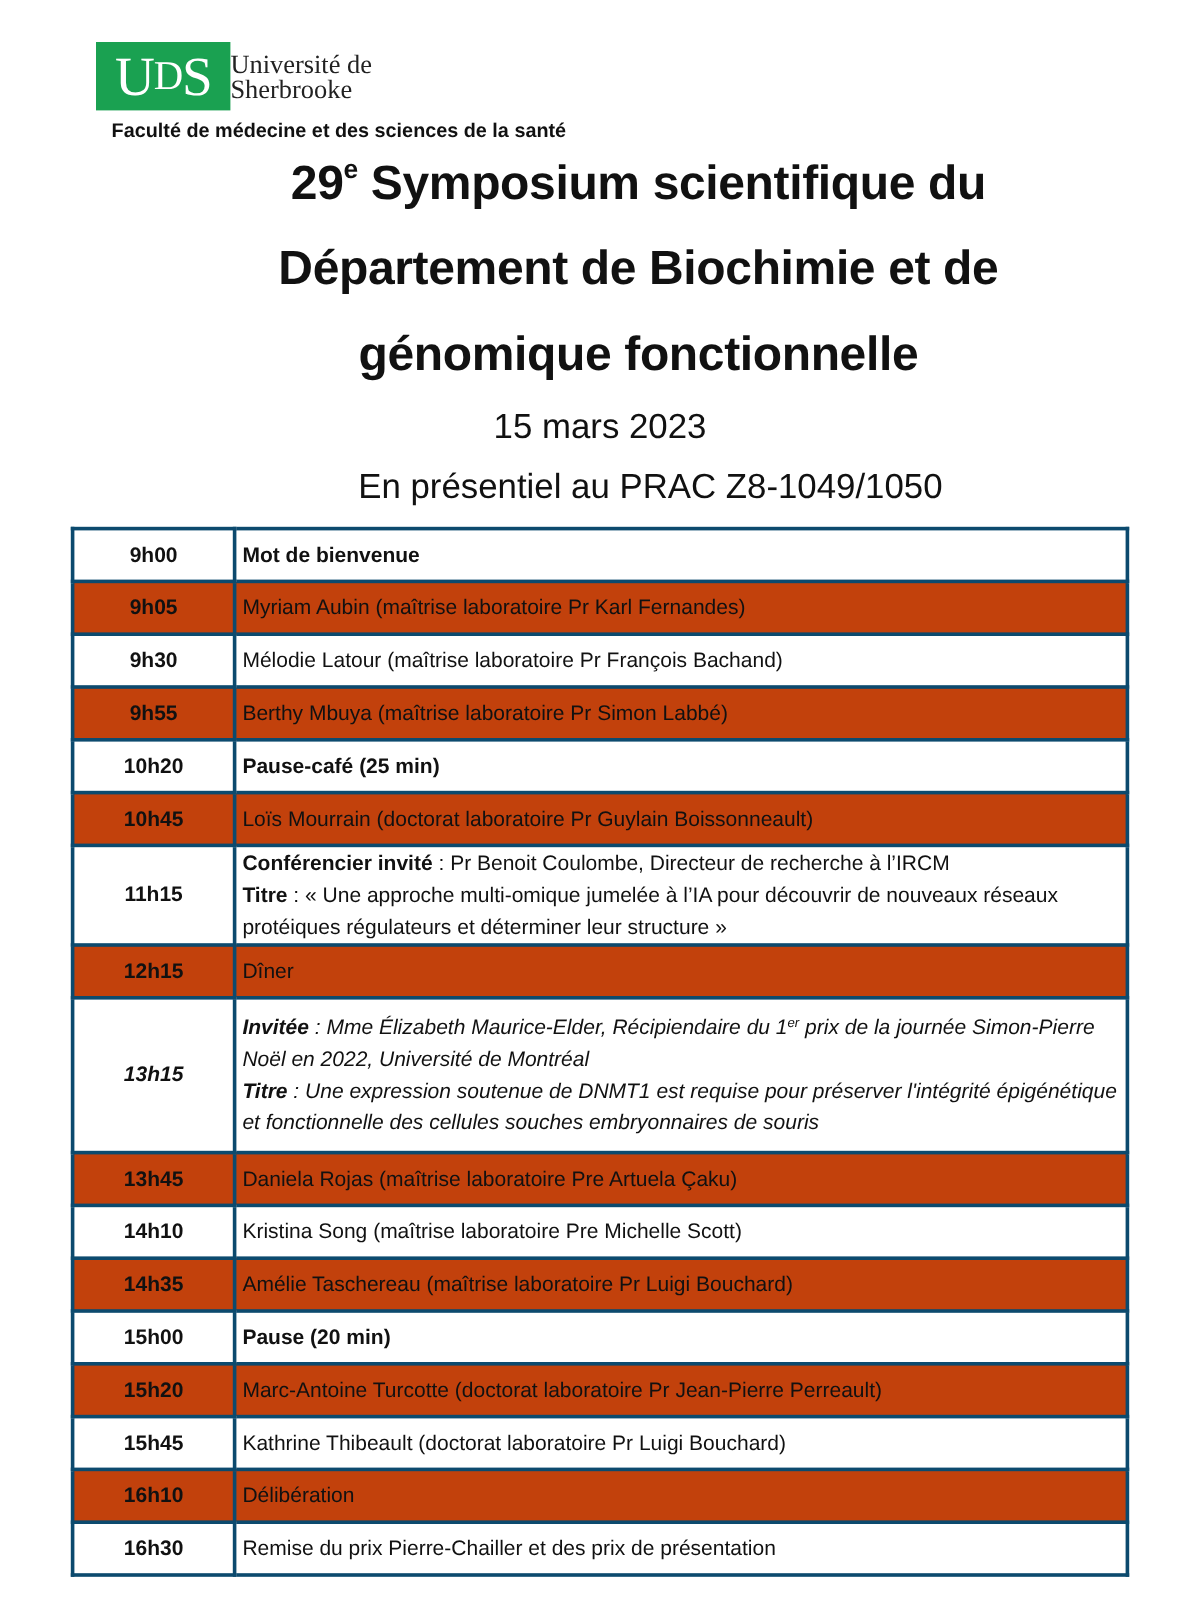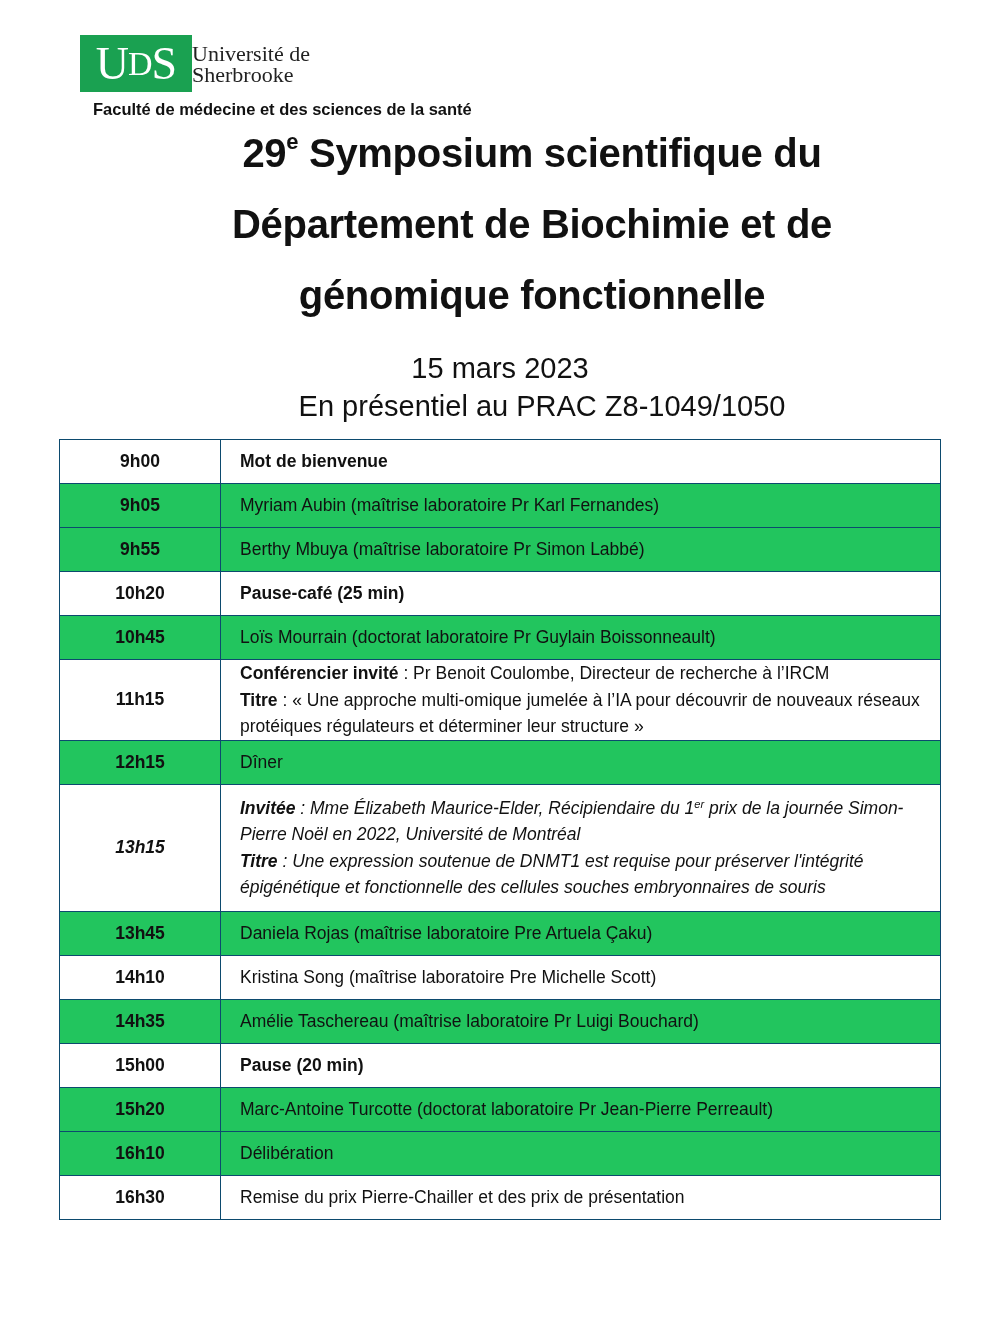--- a/index.html
+++ b/index.html
@@ -4,27 +4,27 @@
 <style>
   html, body { margin:0; padding:0; background:#ffffff; }
   body { width:1000px; height:1333px; position:relative; font-family:"Liberation Sans", sans-serif; color:#111; overflow:hidden; }
   .logo { position:absolute; left:80px; top:35px; display:flex; align-items:center; }
   .logo-box { width:112px; height:57px; background:#1aa151; color:#fff; font-family:"Liberation Serif", serif; font-size:46px; display:flex; align-items:center; justify-content:center; letter-spacing:-1px; }
   .logo-box .small { font-size:34px; }
   .logo-text { font-family:"Liberation Serif", serif; font-size:22px; line-height:21px; color:#222; }
   .faculty { position:absolute; left:82px; top:100px; font-size:16.5px; font-weight:bold; color:#111;margin-left:11px; }
   .title { position:absolute; left:0; width:1000px; text-align:center; font-weight:bold; font-size:40px; line-height:71px; top:118px; letter-spacing:-0.3px;padding-left:32px; }
   .title sup { font-size:22px; vertical-align:18px; line-height:0; }
-  .date { position:absolute; left:0; width:1000px; text-align:center; font-size:29px; top:352px; }
+  .date { position:absolute; left:0; width:1000px; text-align:center; font-size:29px; top:340px; }
   .place { position:absolute; left:0; width:1000px; text-align:center; font-size:29px; top:390px;margin-left:42px; }
   table { position:absolute; left:59px; top:439px; width:882px; border-collapse:collapse; font-size:17.5px; }
-  td { border:1px solid #0c4a6e; padding:0 19px; }
+  td { border:3px solid #0c4a6e; padding:0 5px; }
   td.time { width:122px; text-align:center; font-weight:bold; }
   tr { height:44px; }
-  tr.shaded td { background:#22c55e; }
+  tr.shaded td { background:#c2410c; }
   tr.tall2 td { height:78px; }
   tr.tall3 td { height:126px;font-style:italic; }
   .b { font-weight:bold; }
   .multi { line-height:26.5px; }
   sup.er { font-size:11px; vertical-align:6px; line-height:0; }
 </style>
 </head>
 <body>
 
 <div class="logo">
@@ -50,20 +50,24 @@
 
 <table>
   <tbody>
     <tr>
         <td class="time">9h00</td>
         <td class="b">Mot de bienvenue</td>
       </tr>
     <tr class="shaded">
         <td class="time">9h05</td>
         <td>Myriam Aubin (maîtrise laboratoire Pr Karl Fernandes)</td>
+      </tr>
+    <tr>
+        <td class="time">9h30</td>
+        <td>Mélodie Latour (maîtrise laboratoire Pr François Bachand)</td>
       </tr>
     <tr class="shaded">
         <td class="time">9h55</td>
         <td>Berthy Mbuya (maîtrise laboratoire Pr Simon Labbé)</td>
       </tr>
     <tr>
         <td class="time">10h20</td>
         <td class="b">Pause-café (25 min)</td>
       </tr>
     <tr class="shaded">
@@ -101,20 +105,24 @@
         <td>Amélie Taschereau (maîtrise laboratoire Pr Luigi Bouchard)</td>
       </tr>
     <tr>
         <td class="time">15h00</td>
         <td class="b">Pause (20 min)</td>
       </tr>
     <tr class="shaded">
         <td class="time">15h20</td>
         <td>Marc-Antoine Turcotte (doctorat laboratoire Pr Jean-Pierre Perreault)</td>
       </tr>
+    <tr>
+        <td class="time">15h45</td>
+        <td>Kathrine Thibeault (doctorat laboratoire Pr Luigi Bouchard)</td>
+      </tr>
     <tr class="shaded">
         <td class="time">16h10</td>
         <td>Délibération</td>
       </tr>
     <tr>
         <td class="time">16h30</td>
         <td>Remise du prix Pierre-Chailler et des prix de présentation</td>
       </tr>
   </tbody>
 </table>

